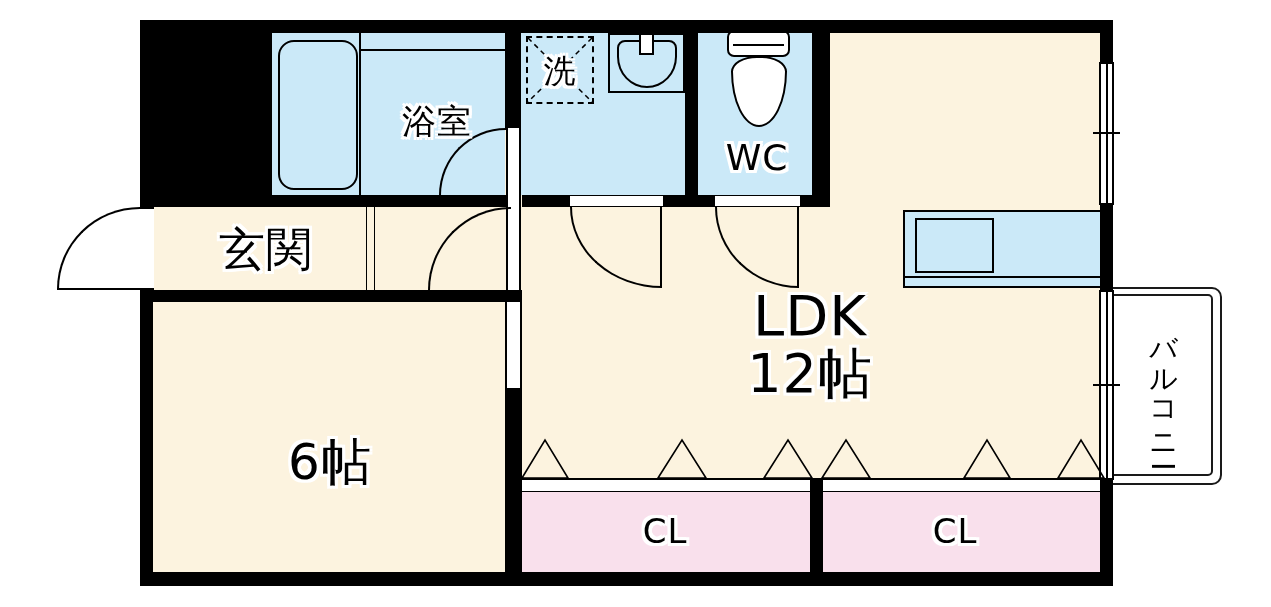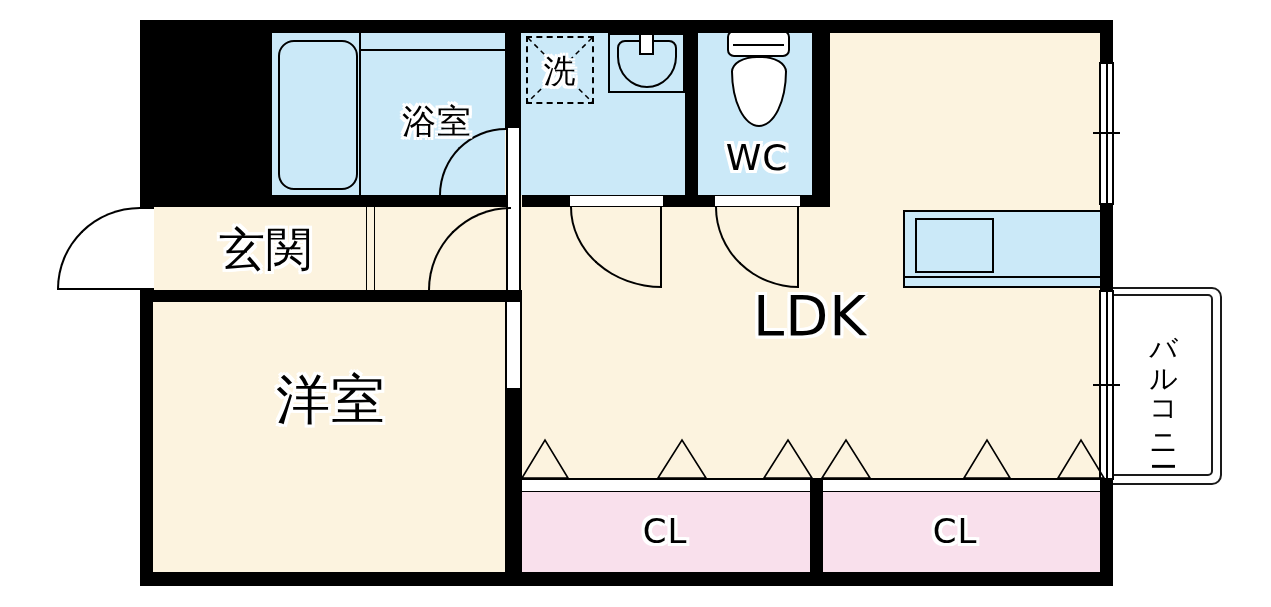--- a/index.html
+++ b/index.html
@@ -129,18 +129,19 @@
       <polygon points="964,478 987,440 1010,478"></polygon>
       <polygon points="1058,478 1081,440 1104,478"></polygon>
     </g>
   </svg>
 
   <div class="lbl" style="left:437px;top:121px;font-size:34px;">浴室</div>
   <div class="lbl" style="left:560px;top:71px;font-size:32px;">洗</div>
   <div class="lbl" style="left:757px;top:158px;font-size:36px;">WC</div>
   <div class="lbl" style="left:266px;top:249px;font-size:46px;">玄関</div>
   <div class="lbl" style="left:810px;top:316px;font-size:56px;">LDK</div>
-  <div class="lbl" style="left:331px;top:400px;font-size:54px;">洋室</div>
+  <div class="lbl" style="left:810px;top:374px;font-size:54px;">12帖</div>
+  <div class="lbl" style="left:330px;top:462px;font-size:50px;">6帖</div>
   <div class="lbl" style="left:665px;top:531px;font-size:34px;">CL</div>
   <div class="lbl" style="left:955px;top:531px;font-size:34px;">CL</div>
   <div class="lbl lbl-v" style="left:1163px;top:385px;font-size:28px;">バルコニー</div>
 
 </div>
 
 </body></html>

